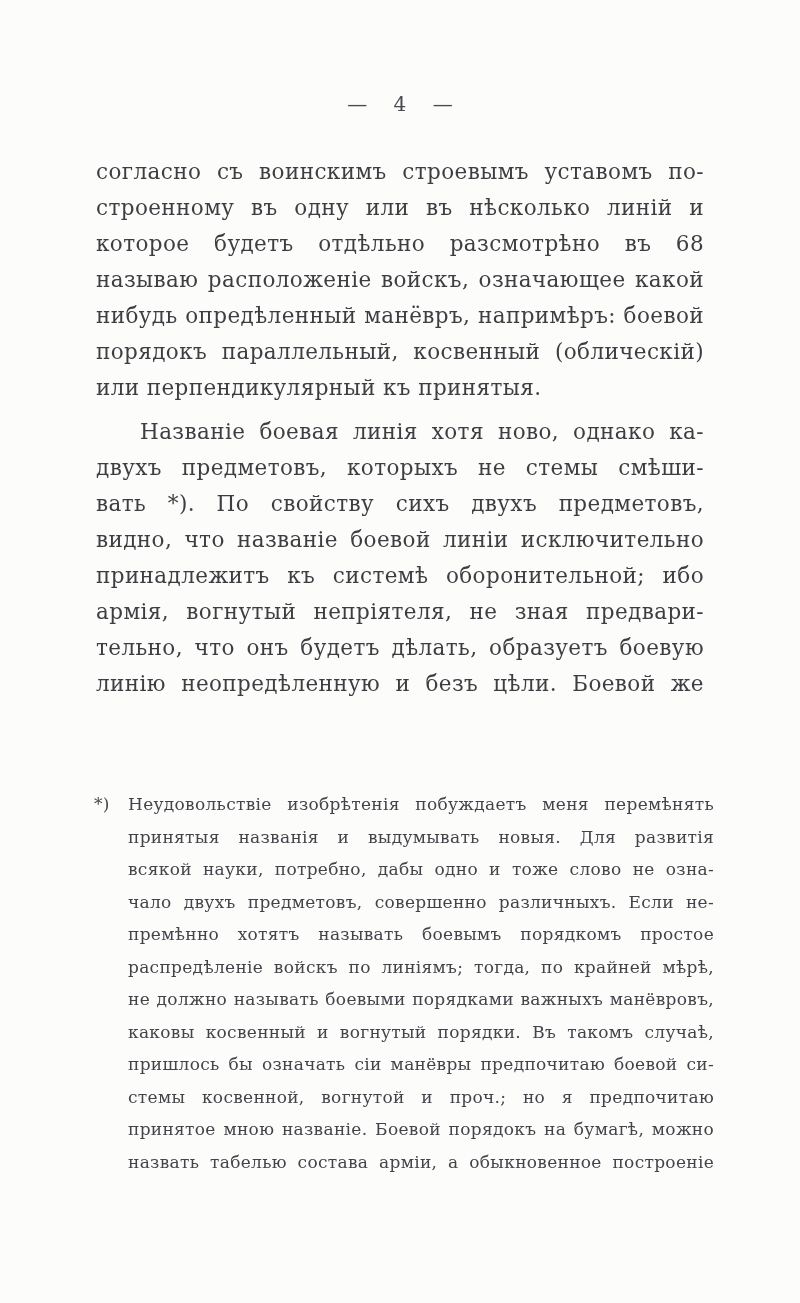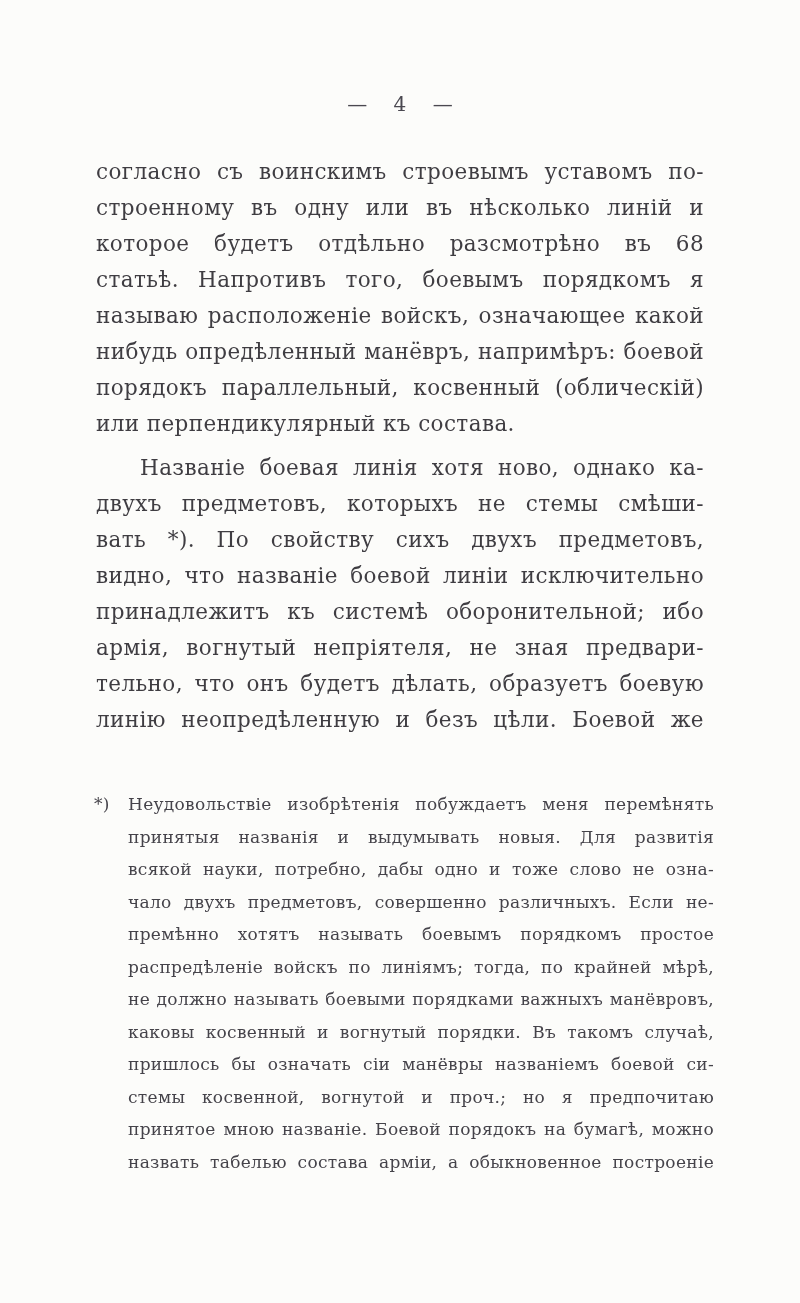--- a/index.html
+++ b/index.html
@@ -73,25 +73,24 @@
 
 <div class="page">
 
   <div class="page-header">— 4 —</div>
 
   <div class="main-text">
     <div class="paragraph">
         <div class="line just">согласно съ воинскимъ строевымъ уставомъ по-</div>
         <div class="line just">строенному въ одну или въ нѣсколько линій и</div>
         <div class="line just">которое будетъ отдѣльно разсмотрѣно въ 68</div>
-        <div class="line just">статьѣ. Напротивъ того, боевымъ порядкомъ я</div>
         <div class="line just">называю расположеніе войскъ, означающее какой</div>
         <div class="line just">нибудь опредѣленный манёвръ, напримѣръ: боевой</div>
         <div class="line just">порядокъ параллельный, косвенный (облическій)</div>
-        <div class="line">или перпендикулярный къ состава.</div>
+        <div class="line">или перпендикулярный къ принятыя.</div>
       </div>
     <div class="paragraph">
         <div class="line just indent">Названіе боевая линія хотя ново, однако ка-</div>
         <div class="line just">двухъ предметовъ, которыхъ не стемы смѣши-</div>
         <div class="line just">вать *). По свойству сихъ двухъ предметовъ,</div>
         <div class="line just">видно, что названіе боевой линіи исключительно</div>
         <div class="line just">принадлежитъ къ системѣ оборонительной; ибо</div>
         <div class="line just">армія, вогнутый непріятеля, не зная предвари-</div>
         <div class="line just">тельно, что онъ будетъ дѣлать, образуетъ боевую</div>
         <div class="line just">линію неопредѣленную и безъ цѣли. Боевой же</div>
@@ -102,20 +101,20 @@
     <span class="footnote-marker">*)</span>
     <div>
         <div class="line just">Неудовольствіе изобрѣтенія побуждаетъ меня перемѣнять</div>
         <div class="line just">принятыя названія и выдумывать новыя. Для развитія</div>
         <div class="line just">всякой науки, потребно, дабы одно и тоже слово не озна-</div>
         <div class="line just">чало двухъ предметовъ, совершенно различныхъ. Если не-</div>
         <div class="line just">премѣнно хотятъ называть боевымъ порядкомъ простое</div>
         <div class="line just">распредѣленіе войскъ по линіямъ; тогда, по крайней мѣрѣ,</div>
         <div class="line just">не должно называть боевыми порядками важныхъ манёвровъ,</div>
         <div class="line just">каковы косвенный и вогнутый порядки. Въ такомъ случаѣ,</div>
-        <div class="line just">пришлось бы означать сіи манёвры названіемъ боевой си-</div>
+        <div class="line just">пришлось бы означать сіи манёвры предпочитаю боевой си-</div>
         <div class="line just">стемы косвенной, вогнутой и проч.; но я предпочитаю</div>
         <div class="line just">принятое мною названіе. Боевой порядокъ на бумагѣ, можно</div>
         <div class="line just">назвать табелью состава арміи, а обыкновенное построеніе</div>
       </div>
   </div>
 
 </div>
 
 </body></html>

